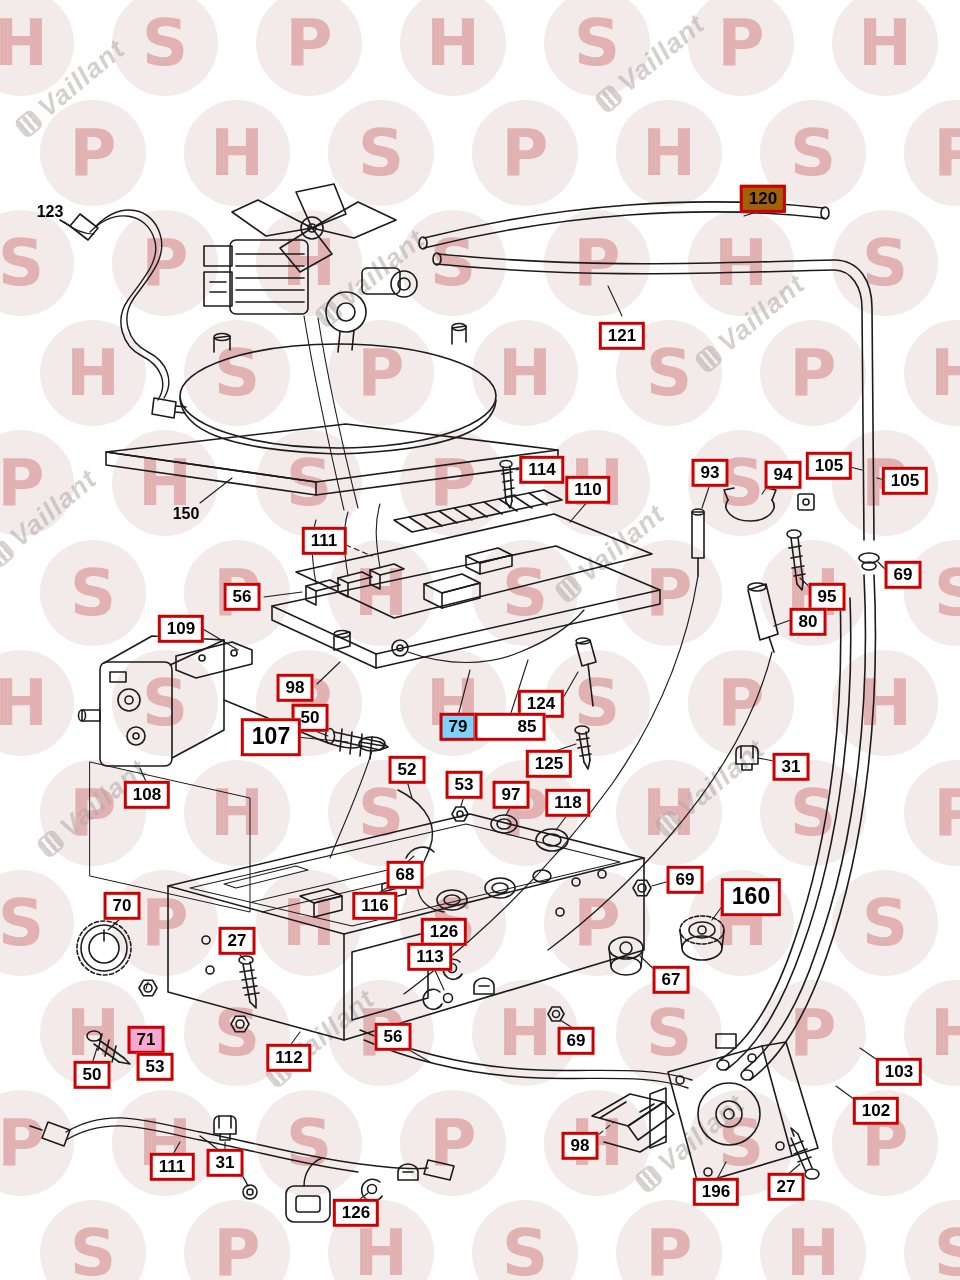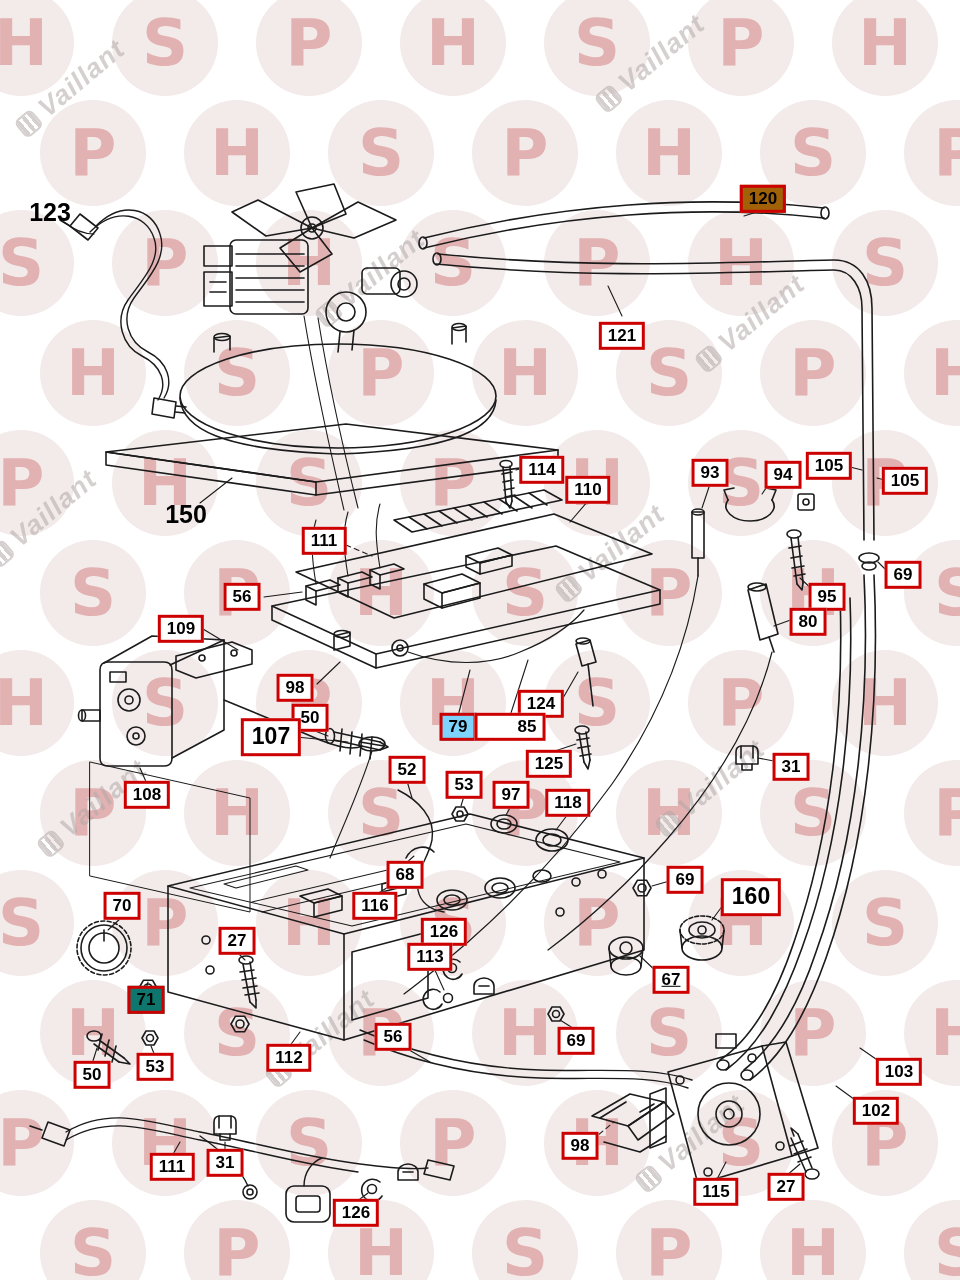--- a/index.html
+++ b/index.html
@@ -26,21 +26,21 @@
   #callout-layer { position:absolute; inset:0; z-index:2; }
   .callout {
     position:absolute; transform:translate(-50%,-50%);
     border:3px solid #cc0000; background:#ffffff; color:#000;
     font-weight:bold; font-size:17px; line-height:1.2; padding:1px 6px;
     cursor:pointer; white-space:nowrap;
   }
   .callout.large { font-size:23px; padding:2px 8px; }
   .callout.plain {
     border:none; background:transparent; cursor:default;
-    font-size:25px; padding:0;
+    font-size:16px; padding:0;
   }
 </style>
 <title>Vaillant appliance exploded parts diagram</title></head>
 <body>
 
 <div id="watermark-layer">
     <div class="wm-circle" style="left: -32px; top: -10px; background: rgb(243, 234, 234); color: rgb(226, 177, 177);">H</div>
     <div class="wm-circle" style="left: 112px; top: -10px; background: rgb(243, 234, 234); color: rgb(226, 177, 177);">S</div>
     <div class="wm-circle" style="left: 256px; top: -10px; background: rgb(243, 234, 234); color: rgb(226, 177, 177);">P</div>
     <div class="wm-circle" style="left: 400px; top: -10px; background: rgb(243, 234, 234); color: rgb(226, 177, 177);">H</div>
@@ -600,28 +600,28 @@
     <div class="callout" style="left: 147px; top: 795px; border-color: rgb(204, 0, 0); background: rgb(255, 255, 255); color: rgb(0, 0, 0);">108</div>
     <div class="callout" style="left: 568px; top: 803px; border-color: rgb(204, 0, 0); background: rgb(255, 255, 255); color: rgb(0, 0, 0);">118</div>
     <div class="callout" style="left: 405px; top: 875px; border-color: rgb(204, 0, 0); background: rgb(255, 255, 255); color: rgb(0, 0, 0);">68</div>
     <div class="callout" style="left: 685px; top: 880px; border-color: rgb(204, 0, 0); background: rgb(255, 255, 255); color: rgb(0, 0, 0);">69</div>
     <div class="callout large" style="left: 751px; top: 897px; border-color: rgb(204, 0, 0); background: rgb(255, 255, 255); color: rgb(0, 0, 0);">160</div>
     <div class="callout" style="left: 122px; top: 906px; border-color: rgb(204, 0, 0); background: rgb(255, 255, 255); color: rgb(0, 0, 0);">70</div>
     <div class="callout" style="left: 375px; top: 906px; border-color: rgb(204, 0, 0); background: rgb(255, 255, 255); color: rgb(0, 0, 0);">116</div>
     <div class="callout" style="left: 444px; top: 932px; border-color: rgb(204, 0, 0); background: rgb(255, 255, 255); color: rgb(0, 0, 0);">126</div>
     <div class="callout" style="left: 237px; top: 941px; border-color: rgb(204, 0, 0); background: rgb(255, 255, 255); color: rgb(0, 0, 0);">27</div>
     <div class="callout" style="left: 430px; top: 957px; border-color: rgb(204, 0, 0); background: rgb(255, 255, 255); color: rgb(0, 0, 0);">113</div>
-    <div class="callout" style="left: 671px; top: 980px; border-color: rgb(204, 0, 0); background: rgb(255, 255, 255); color: rgb(0, 0, 0); text-decoration: underline;">67</div>
-    <div class="callout" style="left: 146px; top: 1000px; border-color: rgb(204, 0, 0); background: #0f766e; color: rgb(0, 0, 0);">71</div>
+    <div class="callout" style="left: 671px; top: 980px; border-color: rgb(204, 0, 0); background: rgb(255, 255, 255); color: rgb(0, 0, 0);">67</div>
+    <div class="callout" style="left: 146px; top: 1040px; border-color: rgb(204, 0, 0); background: #f9a8d4; color: rgb(0, 0, 0);">71</div>
     <div class="callout" style="left: 393px; top: 1037px; border-color: rgb(204, 0, 0); background: rgb(255, 255, 255); color: rgb(0, 0, 0);">56</div>
     <div class="callout" style="left: 576px; top: 1041px; border-color: rgb(204, 0, 0); background: rgb(255, 255, 255); color: rgb(0, 0, 0);">69</div>
     <div class="callout" style="left: 289px; top: 1058px; border-color: rgb(204, 0, 0); background: rgb(255, 255, 255); color: rgb(0, 0, 0);">112</div>
     <div class="callout" style="left: 155px; top: 1067px; border-color: rgb(204, 0, 0); background: rgb(255, 255, 255); color: rgb(0, 0, 0);">53</div>
     <div class="callout" style="left: 899px; top: 1072px; border-color: rgb(204, 0, 0); background: rgb(255, 255, 255); color: rgb(0, 0, 0);">103</div>
     <div class="callout" style="left: 92px; top: 1075px; border-color: rgb(204, 0, 0); background: rgb(255, 255, 255); color: rgb(0, 0, 0);">50</div>
     <div class="callout" style="left: 876px; top: 1111px; border-color: rgb(204, 0, 0); background: rgb(255, 255, 255); color: rgb(0, 0, 0);">102</div>
     <div class="callout" style="left: 580px; top: 1146px; border-color: rgb(204, 0, 0); background: rgb(255, 255, 255); color: rgb(0, 0, 0);">98</div>
     <div class="callout" style="left: 225px; top: 1163px; border-color: rgb(204, 0, 0); background: rgb(255, 255, 255); color: rgb(0, 0, 0);">31</div>
     <div class="callout" style="left: 172px; top: 1167px; border-color: rgb(204, 0, 0); background: rgb(255, 255, 255); color: rgb(0, 0, 0);">111</div>
     <div class="callout" style="left: 786px; top: 1187px; border-color: rgb(204, 0, 0); background: rgb(255, 255, 255); color: rgb(0, 0, 0);">27</div>
-    <div class="callout" style="left: 716px; top: 1192px; border-color: rgb(204, 0, 0); background: rgb(255, 255, 255); color: rgb(0, 0, 0);">115</div>
+    <div class="callout" style="left: 716px; top: 1192px; border-color: rgb(204, 0, 0); background: rgb(255, 255, 255); color: rgb(0, 0, 0);">196</div>
     <div class="callout" style="left: 356px; top: 1213px; border-color: rgb(204, 0, 0); background: rgb(255, 255, 255); color: rgb(0, 0, 0);">126</div>
   </div>
 
 </body></html>

